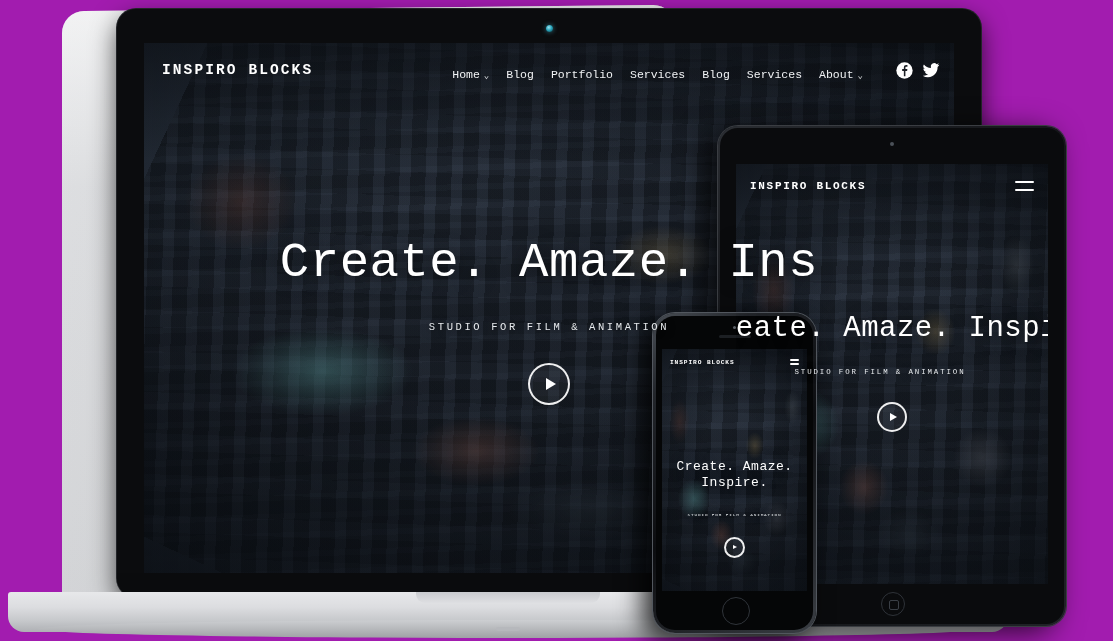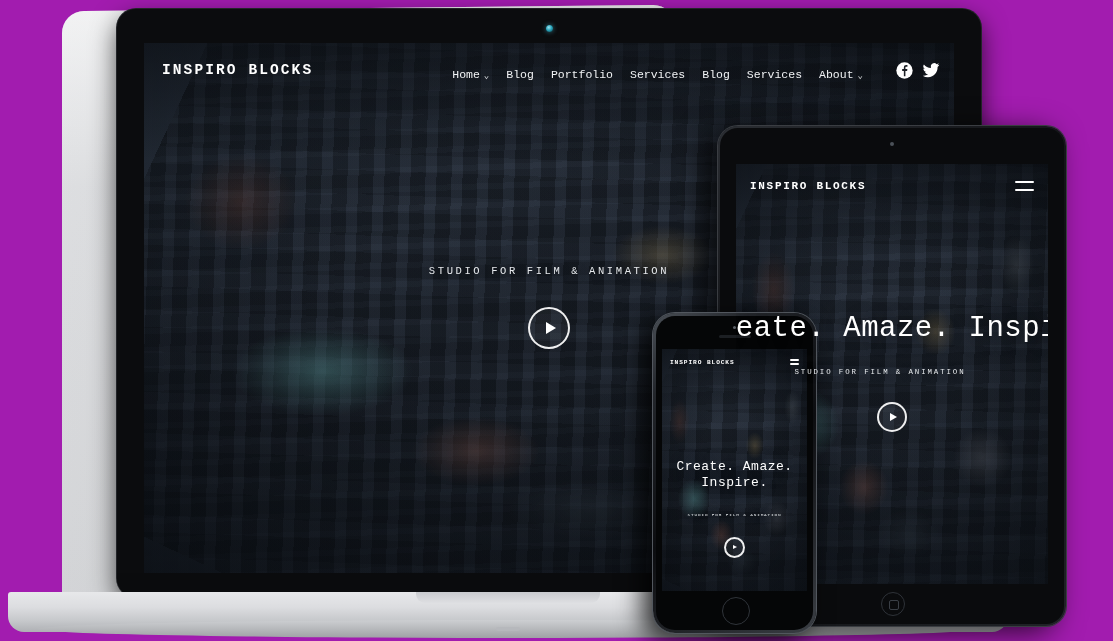--- a/index.html
+++ b/index.html
@@ -428,20 +428,21 @@
               <a>
                 <svg class="tw-icon" width="18" height="18" viewBox="0 0 24 24" aria-hidden="true">
                   <path d="M23 4.9c-.8.36-1.7.6-2.6.7 1-.56 1.7-1.46 2-2.5-.9.53-1.9.9-2.9 1.12A4.5 4.5 0 0 0 11.8 8.3c0 .36.04.7.1 1.02A12.9 12.9 0 0 1 2.5 4.6a4.5 4.5 0 0 0 1.4 6.04 4.4 4.4 0 0 1-2.05-.56v.06a4.52 4.52 0 0 0 3.63 4.43c-.5.14-1.05.16-1.6.06a4.52 4.52 0 0 0 4.22 3.14A9.06 9.06 0 0 1 1 19.6a12.77 12.77 0 0 0 6.93 2.03c8.3 0 12.85-6.9 12.85-12.88l-.01-.59A9.1 9.1 0 0 0 23 4.9z" fill="#ffffff"></path>
                 </svg>
               </a>
             </span>
           </div>
         </div>
 
         <div class="hero">
+          <div class="hero-title">Create. Amaze. Ins</div>
           <div class="hero-sub">STUDIO FOR FILM &amp; ANIMATION</div>
           <div class="play-btn"></div>
         </div>
       </div>
     </div>
     <div class="laptop-bottomstrip"></div>
   </div>
 
   <div class="laptop-base">
     <div class="laptop-base-lip"></div>

